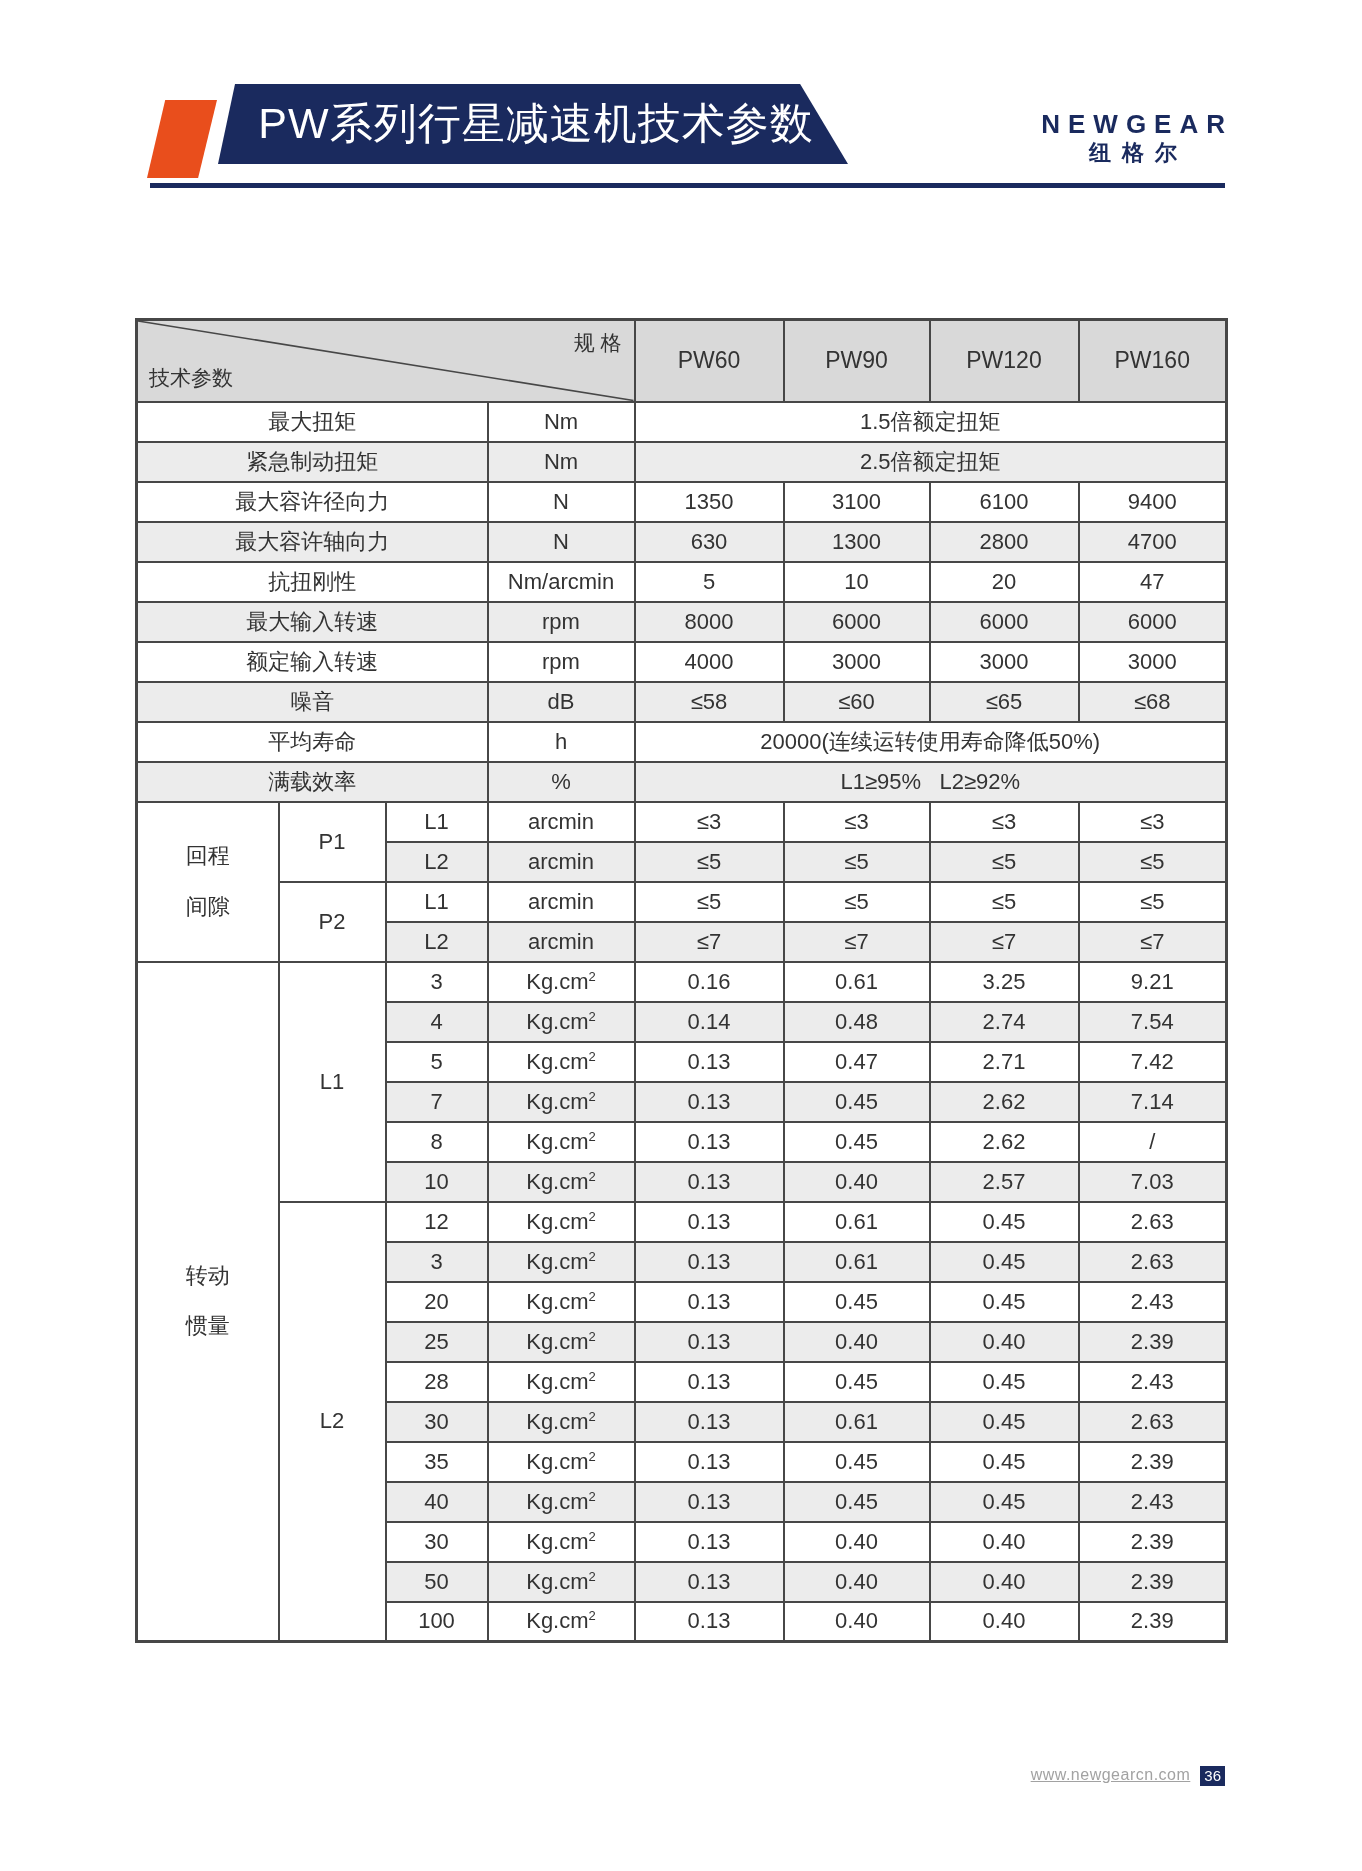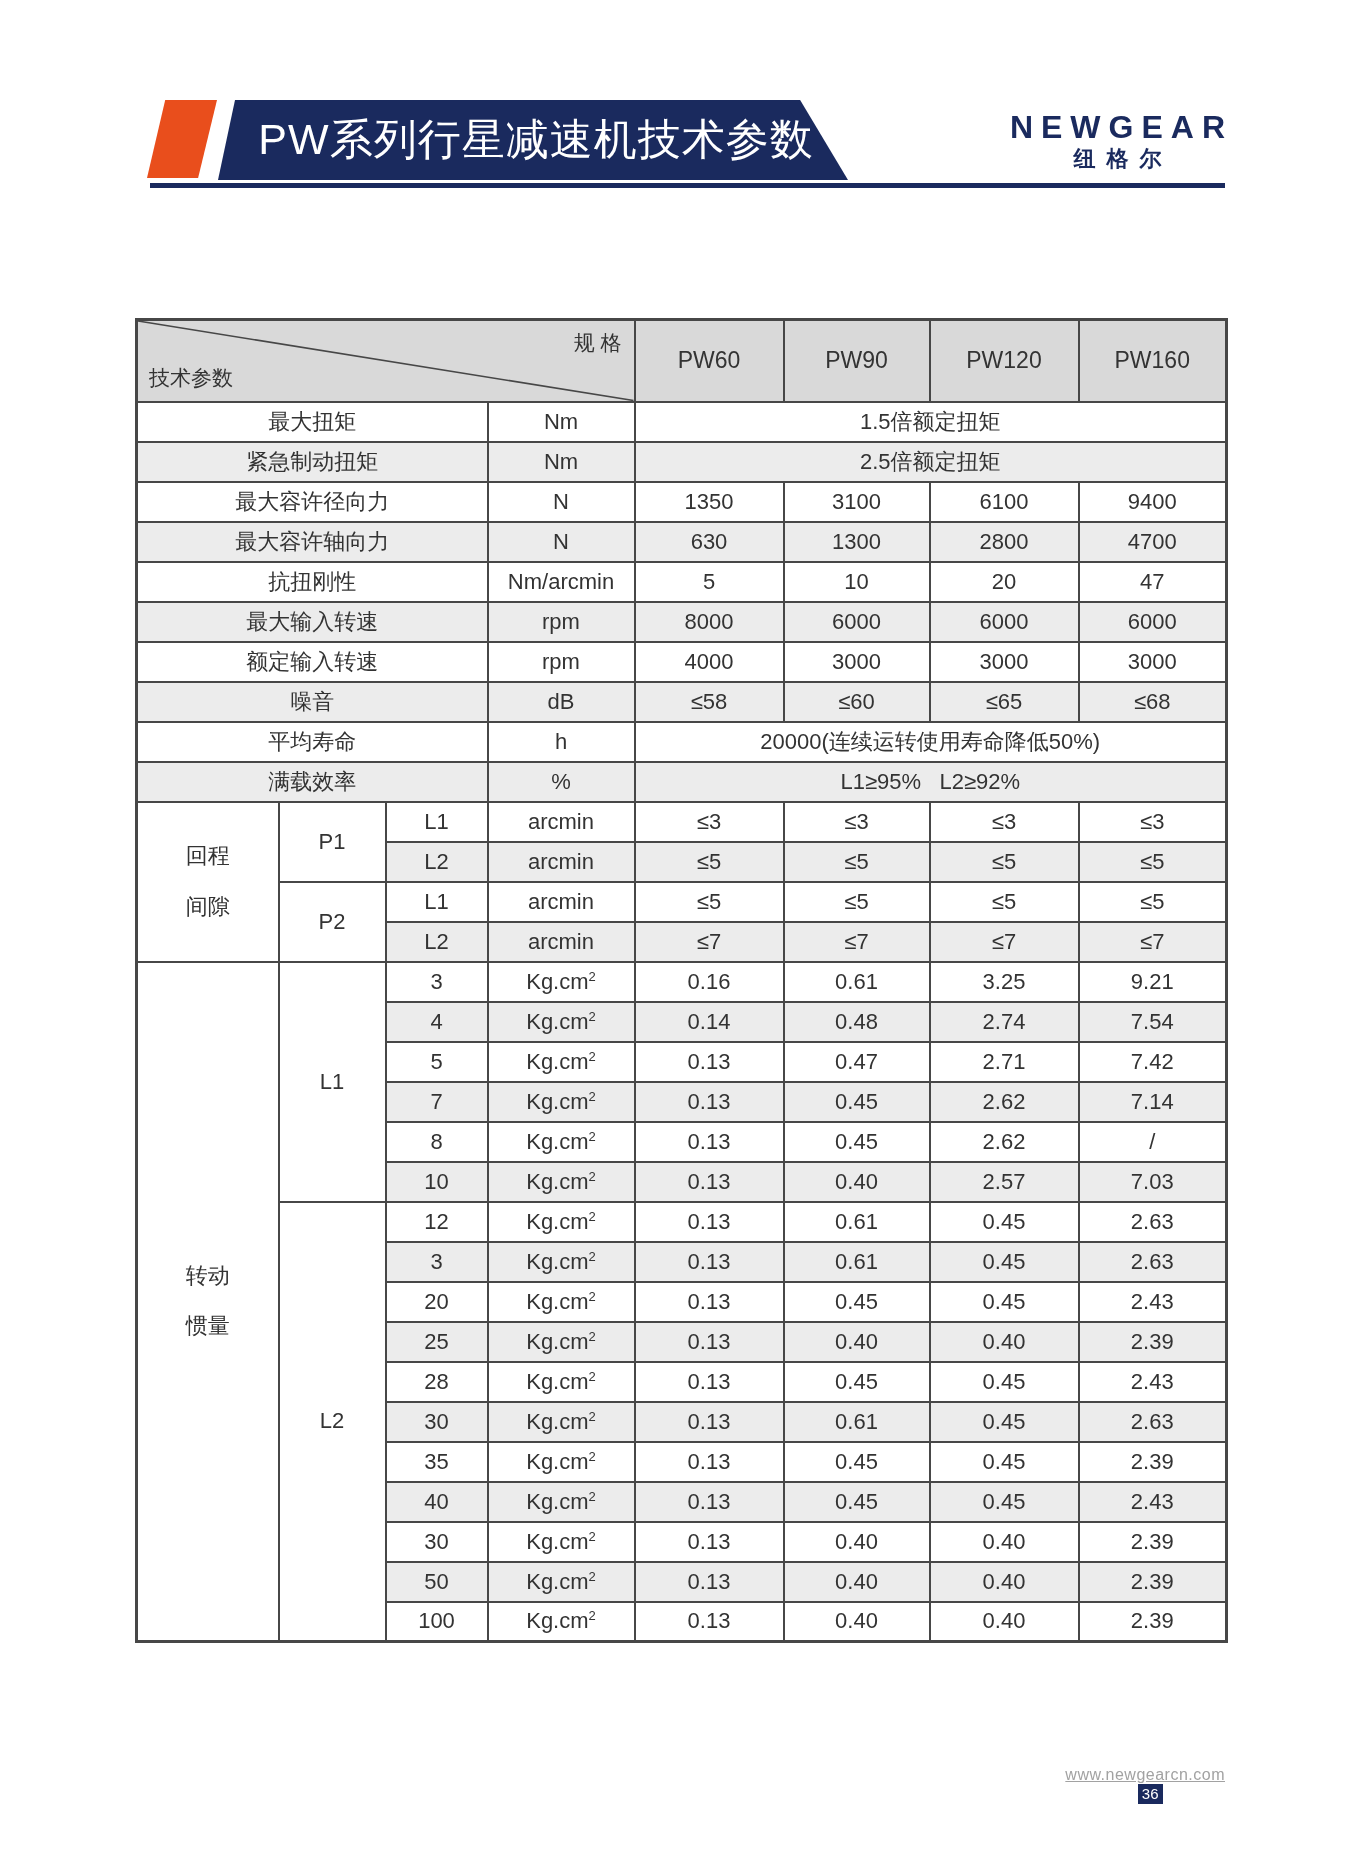--- a/index.html
+++ b/index.html
@@ -2,27 +2,27 @@
 <html><head>
 <meta charset="utf-8">
 <style>
   html,body{margin:0;padding:0;background:#ffffff;}
   body{font-family:"Liberation Sans","DejaVu Sans",sans-serif;color:#333;}
   #page{position:relative;width:1362px;height:1871px;background:#fff;overflow:hidden;}
 
   
   .orange-slab{position:absolute;left:147px;top:100px;width:70px;height:78px;
     clip-path:polygon(26% 0,100% 0,73% 100%,0 100%);}
-  .banner{position:absolute;left:218px;top:100px;width:630px;height:80px;
+  .banner{position:absolute;left:218px;top:84px;width:630px;height:80px;
     clip-path:polygon(2.7% 0,92.4% 0,100% 100%,0 100%);
     display:flex;align-items:center;justify-content:center;}
   .banner-title{color:#fff;font-size:43px;letter-spacing:1px;white-space:nowrap;padding-left:6px;}
   .header-rule{position:absolute;left:150px;top:183px;width:1075px;height:5px;}
   .logo{position:absolute;top:111px;right:137px;text-align:center;line-height:1;}
-  .logo-en{font-size:32px;font-weight:bold;letter-spacing:8px;margin-right:-8px;white-space:nowrap;}
+  .logo-en{font-size:26px;font-weight:bold;letter-spacing:8px;margin-right:-8px;white-space:nowrap;}
   .logo-cn{font-size:22px;font-weight:bold;letter-spacing:11px;margin-right:-11px;margin-top:5px;white-space:nowrap;}
 
   
   .table-wrap{position:absolute;left:135px;top:318px;width:1318px;}
   table{border-collapse:collapse;table-layout:fixed;width:1090px;border:3px solid #474747;}
   td,th{border:2px solid #474747;text-align:center;vertical-align:middle;
     font-size:22px;font-weight:normal;color:#333;padding:0 4px;overflow:hidden;}
   tr.datarow{height:40px;}
   tr.headrow{height:82px;background:#d9d9d9;}
   tr.alt td{background:#ececec;}
@@ -33,21 +33,21 @@
   sup{font-size:13px;line-height:0;}
 
   
   td.corner{position:relative;padding:0;}
   td.corner svg{position:absolute;left:0;top:0;width:100%;height:100%;display:block;}
   td.corner line{stroke:#474747;stroke-width:1.6;}
   .corner-tr{position:absolute;top:8px;right:12px;font-size:21px;}
   .corner-bl{position:absolute;bottom:9px;left:11px;font-size:21px;}
 
   
-  .footer{position:absolute;top:1766px;right:137px;display:flex;align-items:center;flex-direction:column;}
+  .footer{position:absolute;top:1766px;right:137px;display:flex;}
   .footer-url{color:#a2a2a2;font-size:16px;text-decoration:underline;letter-spacing:0.5px;}
   .page-badge{color:#fff;font-size:15px;padding:2px 4px 3px 4px;margin-left:10px;line-height:1;}
 </style>
 </head>
 <body>
 
 <div id="page">
 
   <div class="orange-slab" style="background: rgb(233, 78, 28);"></div>
   <div class="banner" style="background: rgb(26, 42, 94);">

